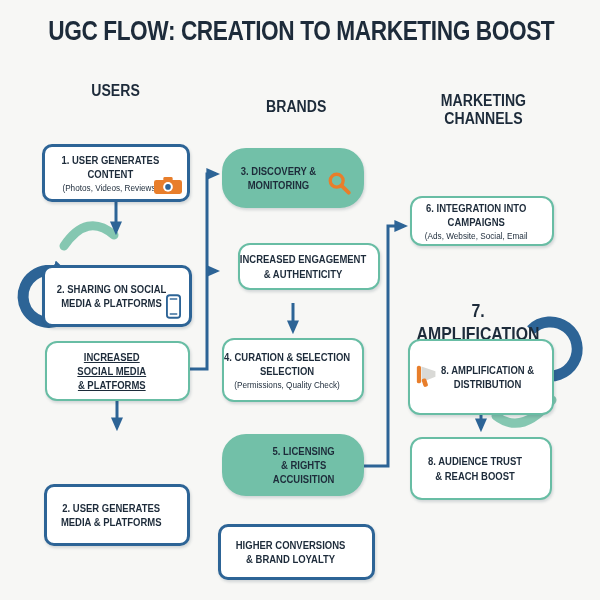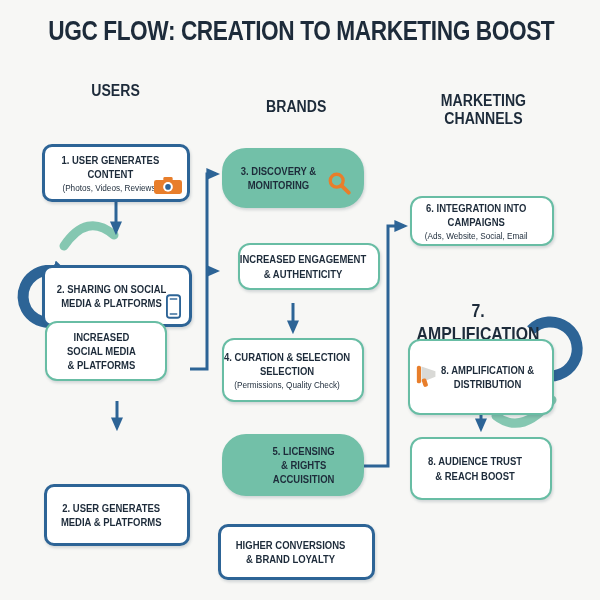--- a/index.html
+++ b/index.html
@@ -93,21 +93,21 @@
     </div>
     <span class="icon" style="right:8px;bottom:5px;">
       <svg width="15" height="25" viewBox="0 0 16 26">
         <rect x="1" y="1" width="14" height="24" rx="3" fill="#ffffff" stroke="#2d6496" stroke-width="2"></rect>
         <line x1="4" y1="5" x2="12" y2="5" stroke="#2d6496" stroke-width="1.5"></line>
         <line x1="4" y1="21" x2="12" y2="21" stroke="#2d6496" stroke-width="1.5"></line>
       </svg>
     </span>
   </div>
 
-  <div class="box teal" style="left:45px;top:321px;width:122px;height:60px;">
+  <div class="box teal" style="left:45px;top:341px;width:145px;height:60px;text-decoration:underline;">
     <div class="condense">
       <div class="bt">INCREASED
 SOCIAL MEDIA
 &amp; PLATFORMS</div>
     </div>
   </div>
 
   <div class="box blue" style="left:44px;top:436px;width:146px;height:62px;margin-top:48px;">
     <div class="condense">
       <div class="bt">2. USER GENERATES

